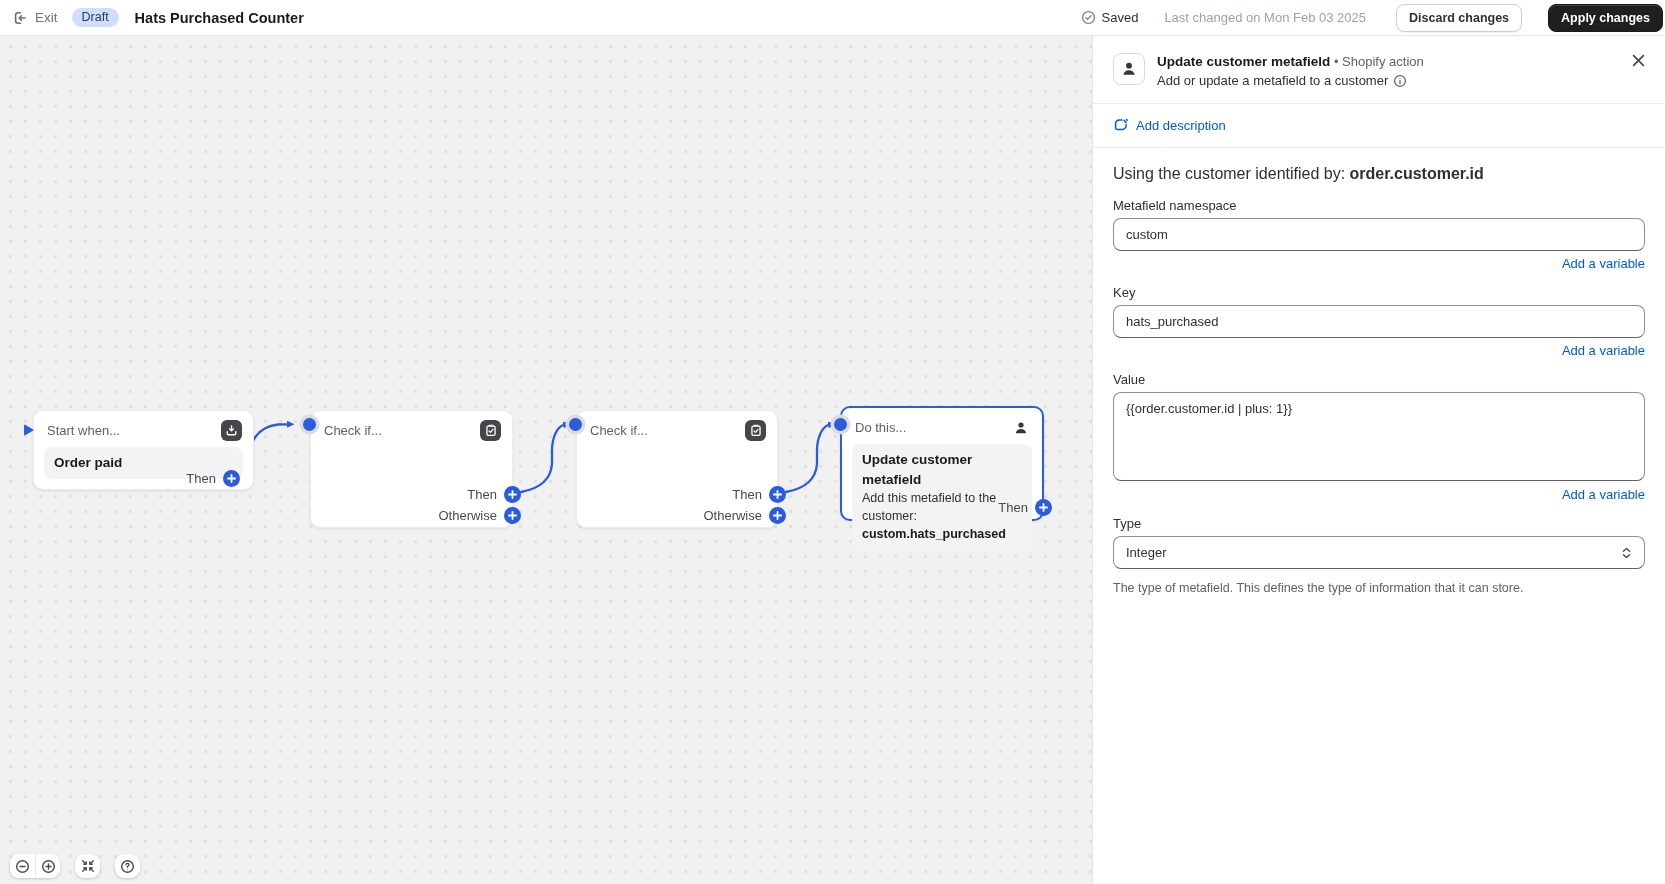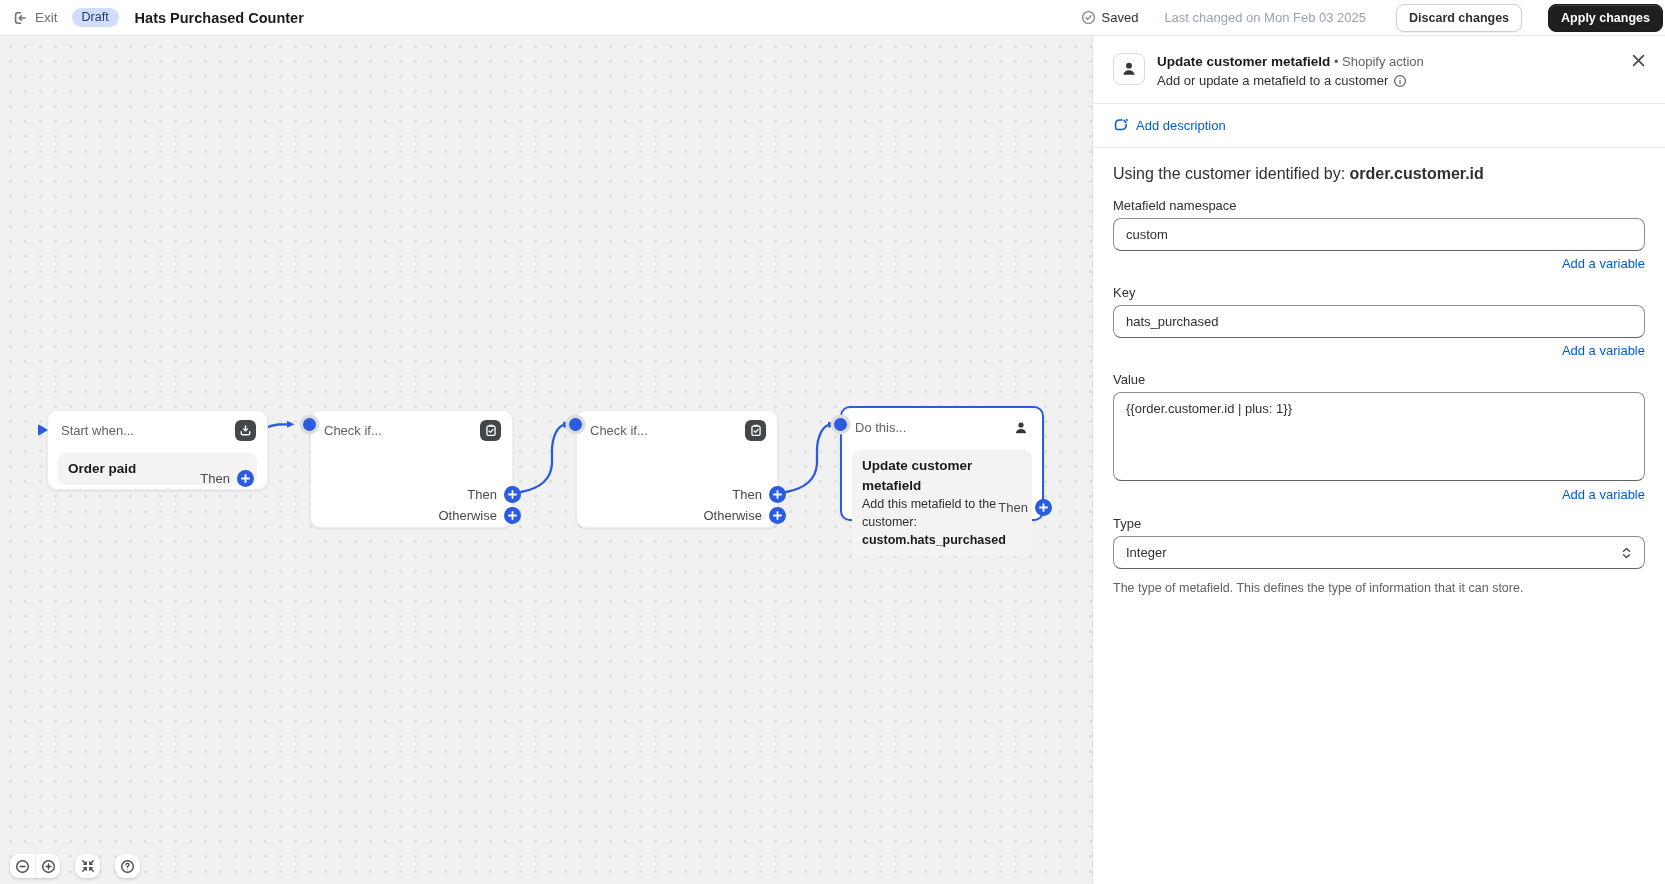--- a/index.html
+++ b/index.html
@@ -33,21 +33,21 @@
 
   
   .node { position:absolute; background:#fff; border-radius:10px; border:1px solid #ededed;
     box-shadow:0 1px 3px rgba(0,0,0,.09); }
   .node.selected { border:2px solid var(--accent-blue,#2b5ce0); }
   .node-head { display:flex; align-items:center; justify-content:space-between; padding:9px 11px 0 13px; }
   .node-head-label { color:#616161; font-size:13px; }
   .node-icon { width:21px; height:21px; border-radius:6px; background:var(--node-icon-bg,#44474a);
     display:flex; align-items:center; justify-content:center; flex:0 0 auto; }
   .node-icon.bare { background:transparent; }
-  .node-box { background:#f3f3f4; border-radius:8px; margin:12px 10px 0; padding:6px 10px; color:#303030;
+  .node-box { background:#f3f3f4; border-radius:8px; margin:6px 10px 0; padding:6px 10px; color:#303030;
     font-size:13px; line-height:1.45; }
   .node-box .t-bold { font-weight:700; font-size:13.5px; color:#1a1a1a; }
   .node-box .t-strong { font-weight:700; color:#1a1a1a; }
   .port-row { position:absolute; display:flex; align-items:center; gap:7px; color:#4a4a4a; font-size:13px; }
   .plus-btn { width:17px; height:17px; border-radius:50%; background:var(--accent-blue,#2b5ce0); border:none;
     color:#fff; display:flex; align-items:center; justify-content:center; cursor:pointer; flex:0 0 auto; padding:0; }
   .in-dot { position:absolute; left:-8px; width:13px; height:13px; border-radius:50%;
     background:var(--accent-blue,#2b5ce0); box-shadow:0 0 0 3.5px #dcdcde; }
   .play-marker { position:absolute; left:-10px; top:13px; width:0; height:0;
     border-top:6px solid transparent; border-bottom:6px solid transparent;
@@ -130,21 +130,21 @@
             <path d="M0 0 L7.5 3.5 L0 7 Z" fill="#2b5ce0"></path>
           </marker>
         </defs>
         <g fill="none" stroke="#2b5ce0" stroke-width="2.3" stroke-linecap="round">
           <path d="M 247 434 C 247 408 256 391 278 388.5 L 288 388.3" marker-end="url(#arrow)"></path>
           <path d="M 521 456 C 543 452 551 441 552 428 L 552 415 C 552 400 558 390 564 388.8" marker-end="url(#arrow)"></path>
           <path d="M 786 456 C 808 452 816 441 817 428 L 817 415 C 817 400 823 390 829 388.8" marker-end="url(#arrow)"></path>
         </g>
       </svg>
 
-      <div class="node" style="left:47px; top:374px; width:221px; height:80px;">
+      <div class="node" style="left:33px; top:374px; width:221px; height:80px;">
         <span class="play-marker"></span>
         <div class="node-head">
           <span class="node-head-label">Start when...</span>
           <span class="node-icon">
             <svg width="13" height="13" viewBox="0 0 16 16" fill="none" stroke="#fff" stroke-width="1.7" stroke-linecap="round" stroke-linejoin="round">
               <path d="M8 2.5 V8.2 M5.6 6 8 8.4 10.4 6"></path>
               <path d="M2.8 9.5 V11.6 Q2.8 13.2 4.4 13.2 H11.6 Q13.2 13.2 13.2 11.6 V9.5"></path>
             </svg>
           </span>
         </div>

